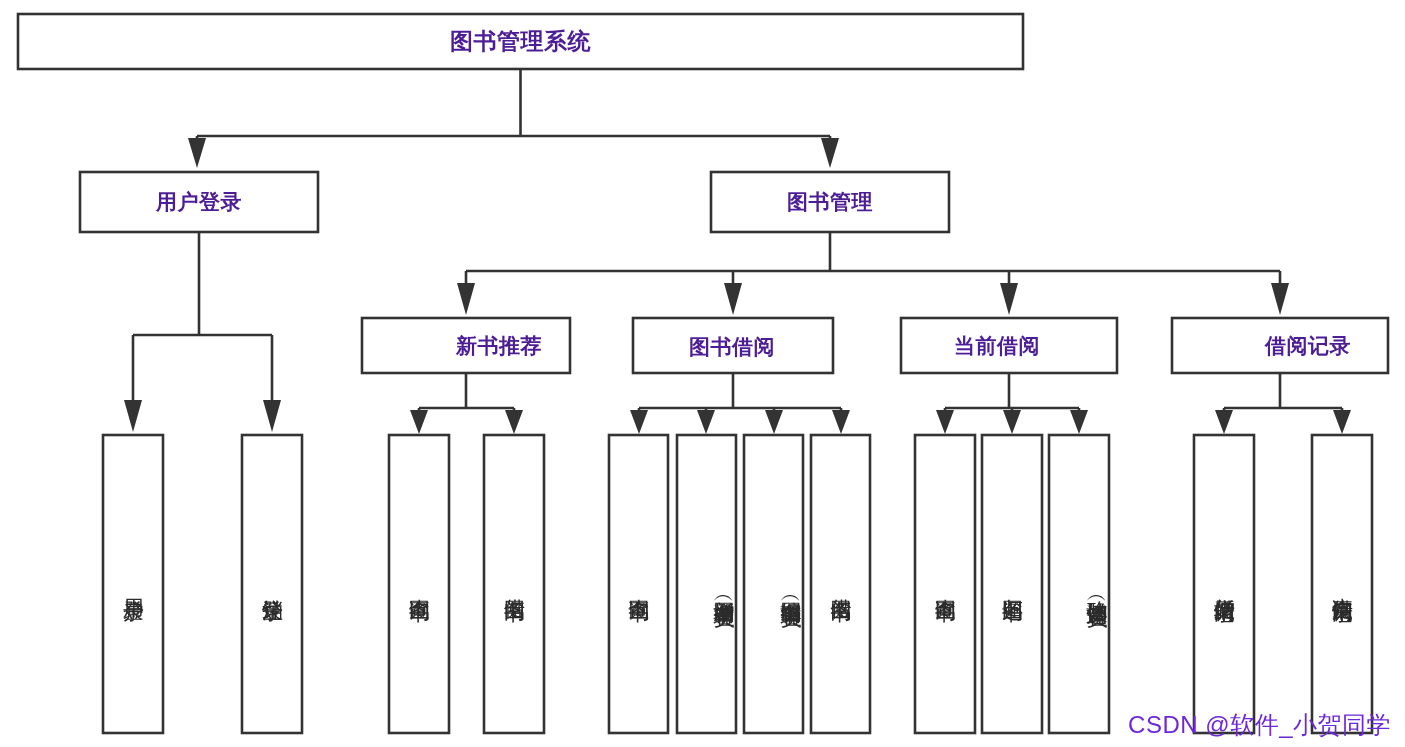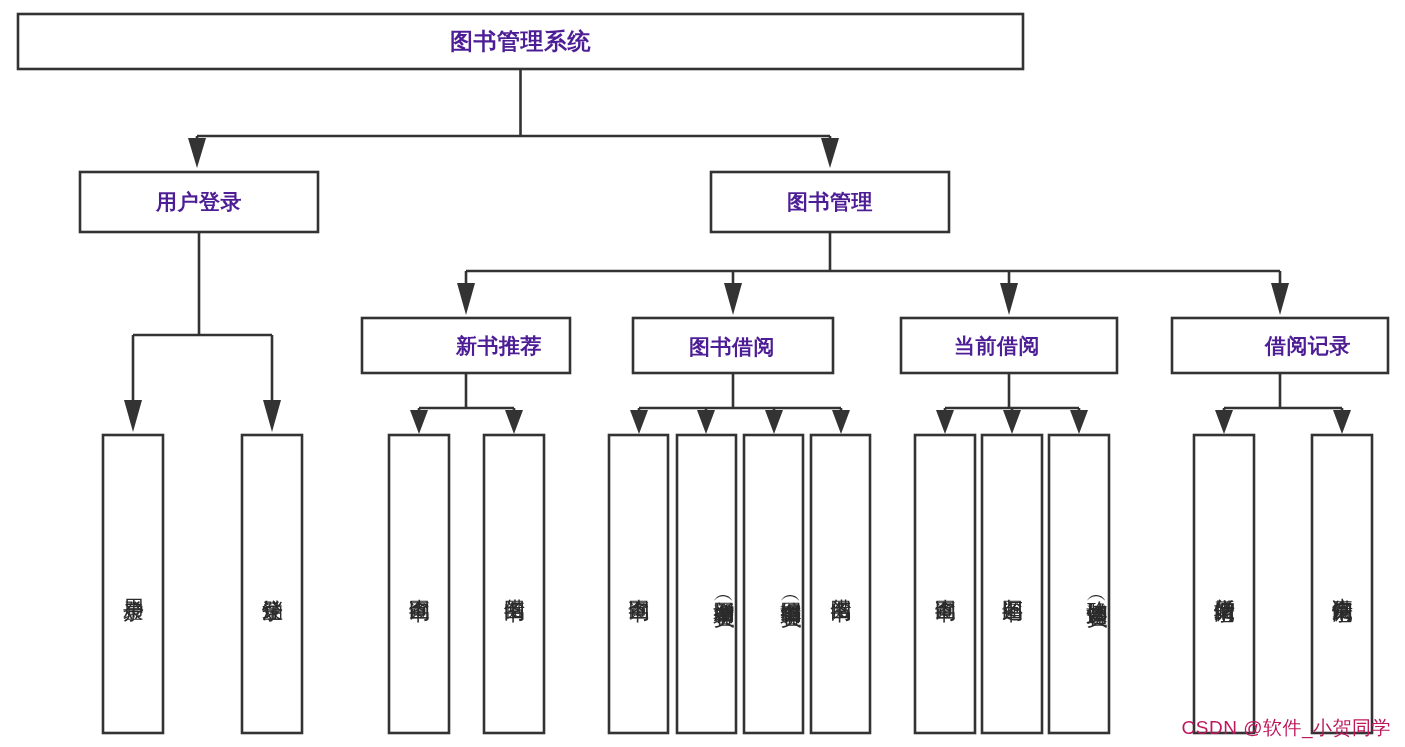--- a/index.html
+++ b/index.html
@@ -70,22 +70,22 @@
     padding-top: 4px;
   }
   .node-label-v.center-v {
     align-items: center;
     padding-top: 0;
   }
   .watermark {
     position: absolute;
     right: 14px;
     bottom: 6px;
-    font-size: 19px;
-    color: #be185d;
+    font-size: 24px;
+    color: #6d28d9;
     letter-spacing: 0.5px;
     white-space: nowrap;
     pointer-events: none;
   }
 </style>
 </head>
 <body>
 
 <div id="diagram-root">
 

